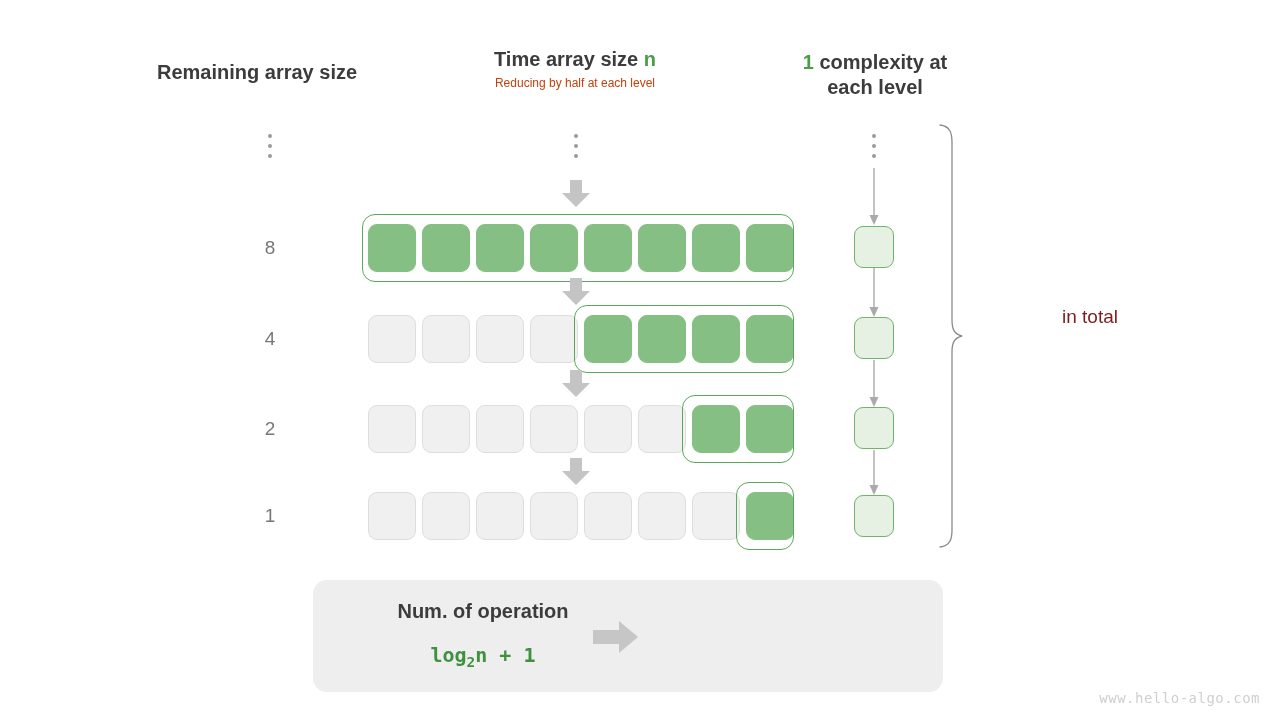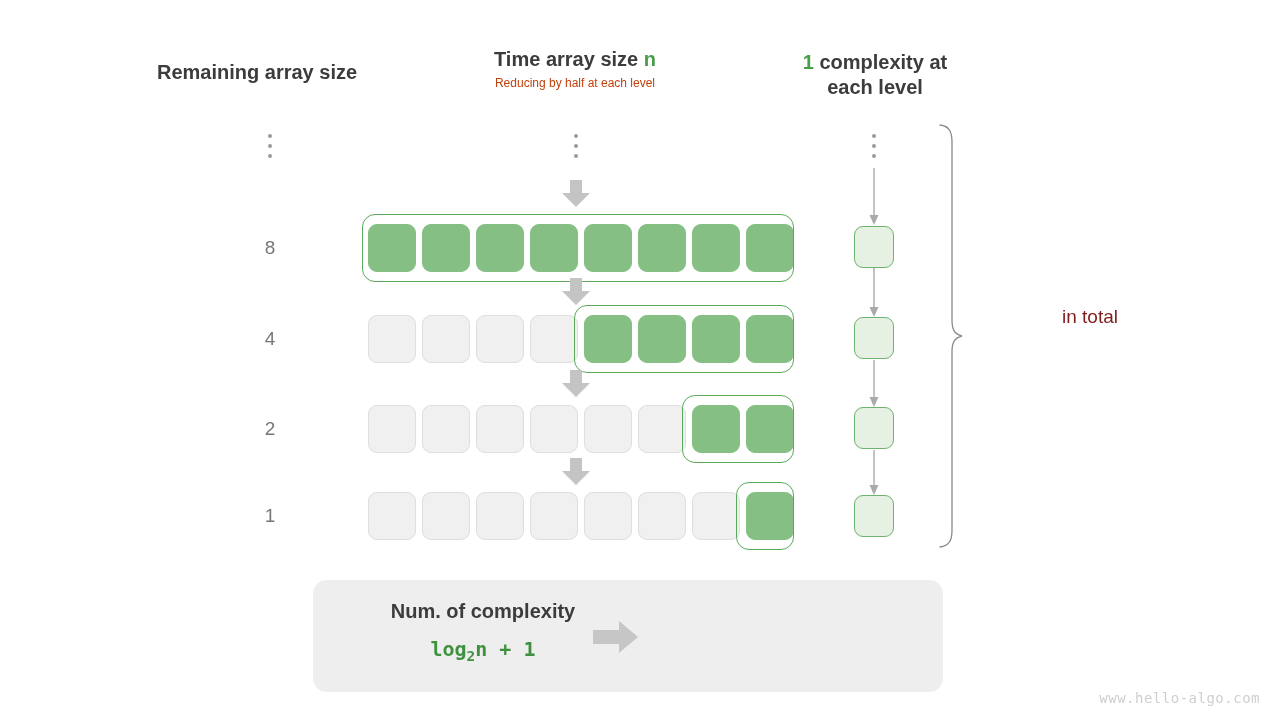--- a/index.html
+++ b/index.html
@@ -171,21 +171,21 @@
     top: 20px;
     text-align: center;
   }
   .sum-title {
     font-size: 20px;
     font-weight: bold;
     color: #3c3c3c;
     white-space: nowrap;
   }
   .sum-value {
-    margin-top: 14px;
+    margin-top: 20px;
     font-size: 20px;
     white-space: nowrap;
   }
   .val-green {
     font-family: "DejaVu Sans Mono", monospace;
     font-weight: bold;
     color: #3f9140;
   }
   .val-teal-bold {
     font-family: "Liberation Sans", sans-serif;
@@ -363,21 +363,21 @@
       <path d="M4 1 C14 2 16 9 16 18 L16 196 C16 205 18 210 26 212 C18 214 16 219 16 228 L16 406 C16 415 14 422 4 423" stroke="#8a8a8a" stroke-width="1.3" fill="none" stroke-linecap="round"></path>
     </svg>
   </div>
 
   <div id="brace-label">
     <div class="l2">in total</div>
   </div>
 
   <div id="summary">
     <div class="sum-col" id="sum-left">
-      <div class="sum-title">Num. of complexity</div>
+      <div class="sum-title">Num. of operation</div>
       <div class="sum-value val-green"><span>log</span><sub>2</sub><span>n + 1</span></div>
     </div>
   </div>
 
   <div id="sum-arrow">
     <svg width="46" height="34" viewBox="0 0 46 34">
         <path d="M0 10 H26 V1 L45 17 L26 33 V24 H0 Z" fill="#c6c6c6"></path>
       </svg>
   </div>
 

